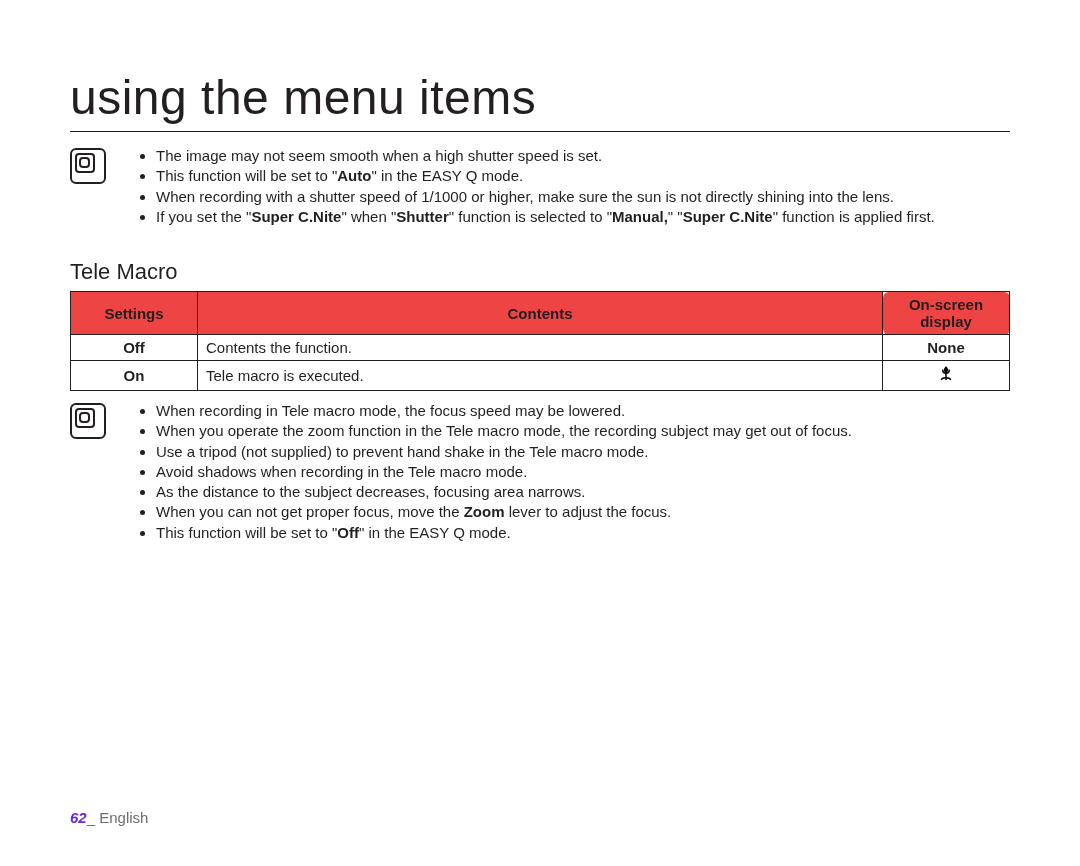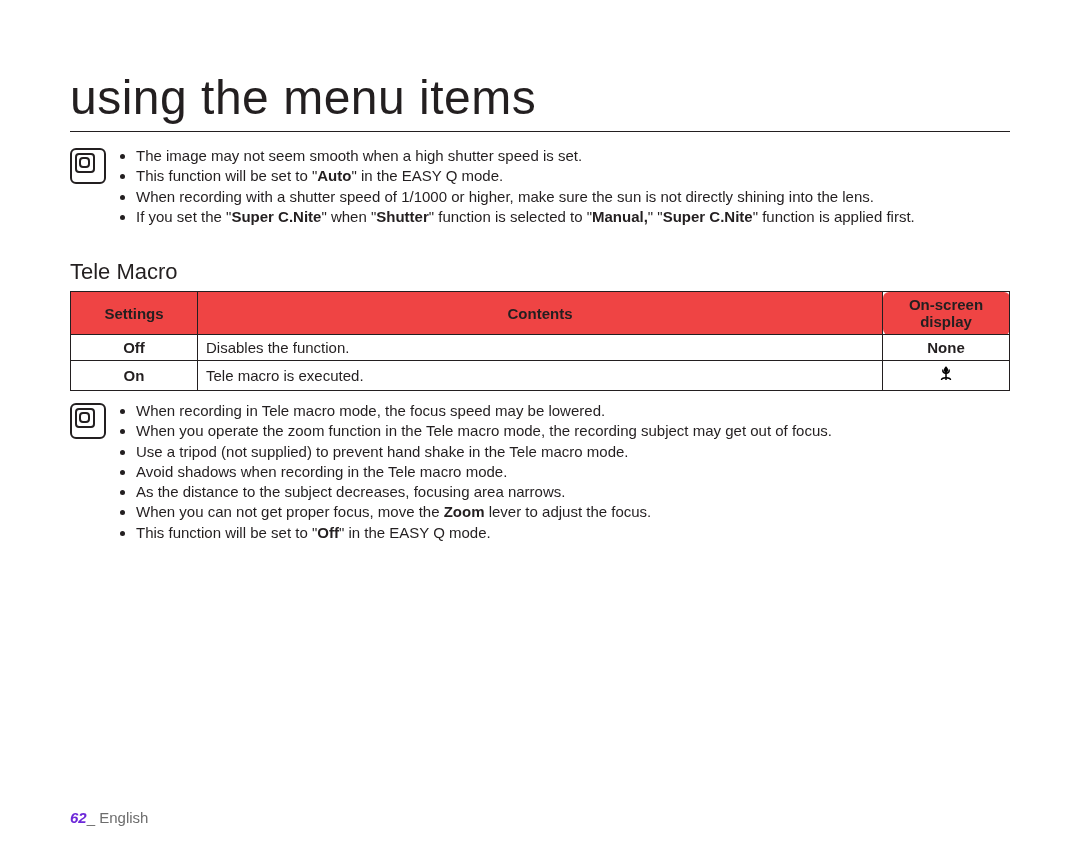--- a/index.html
+++ b/index.html
@@ -22,21 +22,21 @@
     font-size: 48px;
     font-weight: 300;
     letter-spacing: 0.5px;
     border-bottom: 1px solid #231f20;
     padding-bottom: 6px;
     margin-bottom: 14px;
   }
   .note-block {
     display: flex;
     align-items: flex-start;
-    gap: 12px;
+    gap: 32px;
     margin-bottom: 18px;
   }
   .note-icon {
     width: 36px;
     height: 36px;
     flex: 0 0 36px;
     border: 2.5px solid #231f20;
     border-radius: 6px;
     position: relative;
     box-sizing: border-box;
@@ -142,21 +142,21 @@
     <thead>
       <tr>
         <th class="col-settings">Settings</th>
         <th>Contents</th>
         <th class="col-display">On-screen display</th>
       </tr>
     </thead>
     <tbody>
       <tr>
         <td class="center">Off</td>
-        <td>Disables the function.</td>
+        <td>Contents the function.</td>
         <td class="center">None</td>
       </tr>
       <tr>
         <td class="center">On</td>
         <td>Tele macro is executed.</td>
         <td class="center">
           <span class="tulip-icon">
             <svg width="18" height="18" viewBox="0 0 24 24" fill="none" stroke="#000" stroke-width="2">
               <path d="M12 3 C10 5 10 8 12 10 C14 8 14 5 12 3 Z" fill="#000"></path>
               <path d="M8 6 C7 9 9 11 12 11"></path>

